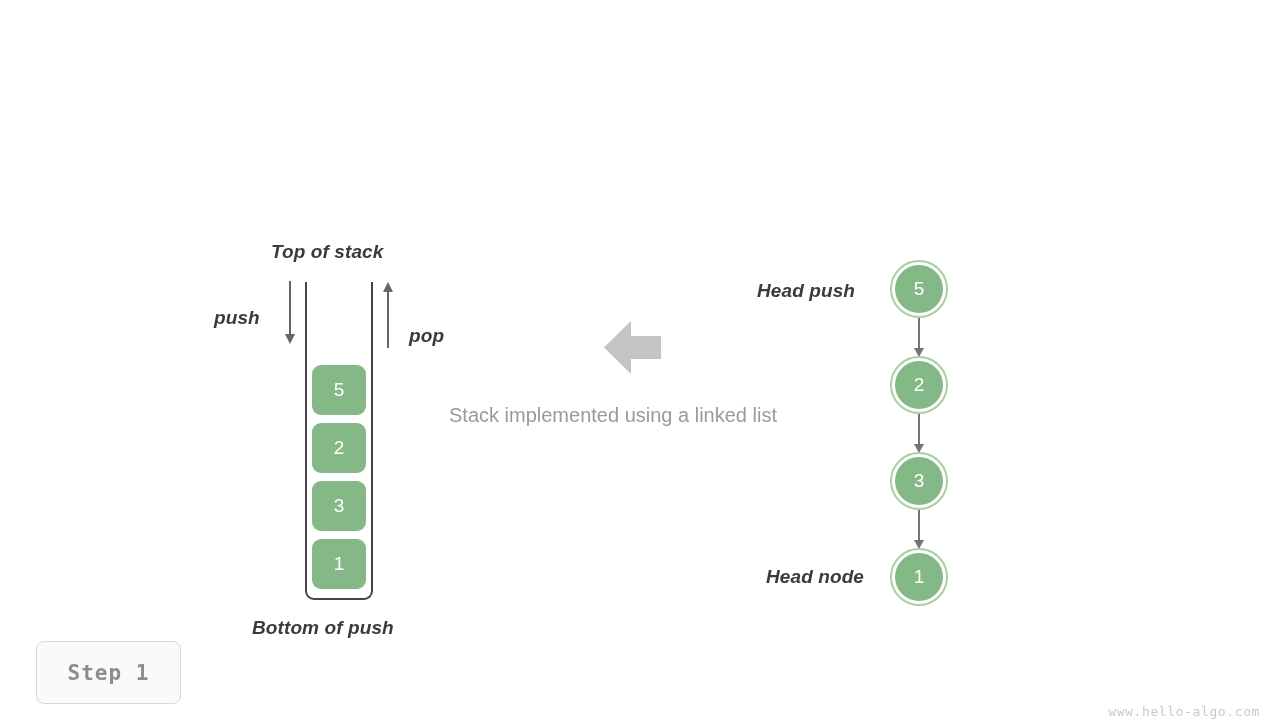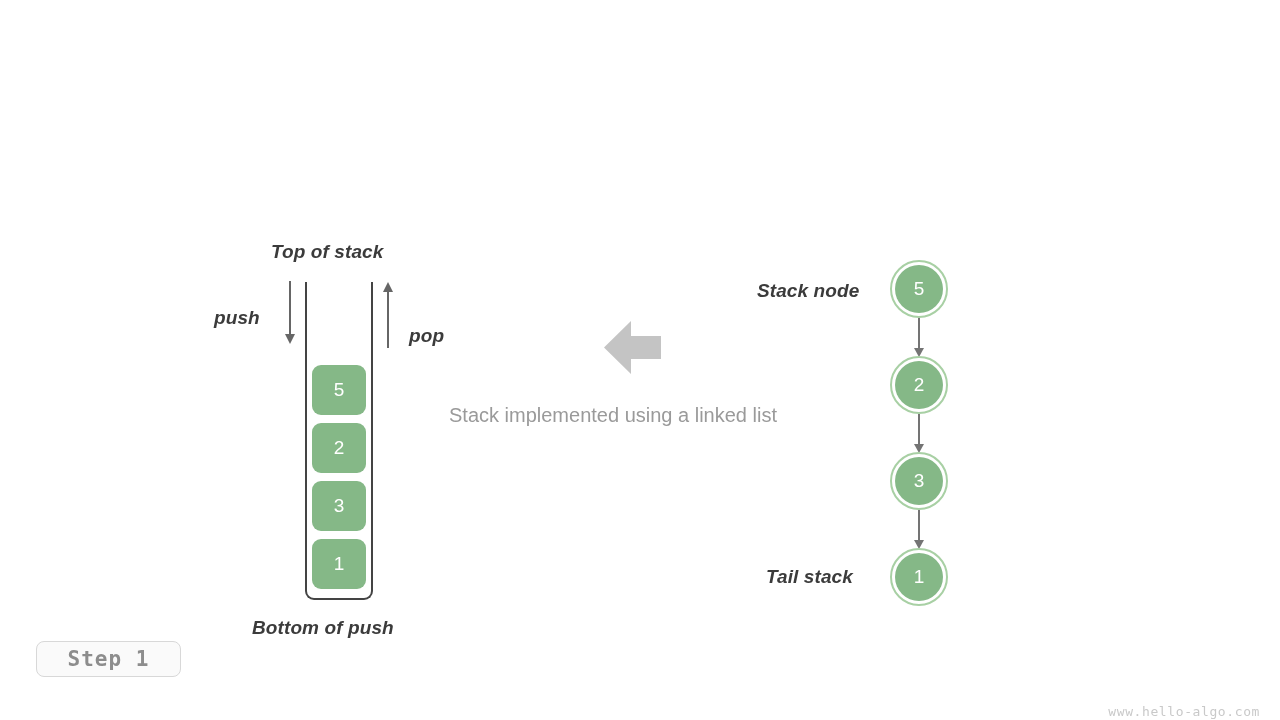--- a/index.html
+++ b/index.html
@@ -149,21 +149,21 @@
     border-right: 5px solid transparent;
     border-top: 9px solid #747474;
     left: 914px;
   }
 
   
   #step-badge {
     left: 36px;
     top: 641px;
     width: 145px;
-    height: 36px;
+    height: 63px;
     border: 1px solid #d8d8d8;
     border-radius: 8px;
     background: #fafafa;
     display: flex;
     align-items: center;
     justify-content: center;
     font-family: "DejaVu Sans Mono", monospace;
     font-size: 21px;
     font-weight: bold;
     color: #8d8d8d;
@@ -212,21 +212,21 @@
   <div class="abs label-bold" style="left:252px; top:617px;">Bottom of push</div>
 
   <div class="abs" id="transform-arrow">
     <svg width="57" height="57" viewBox="0 0 57 57" xmlns="http://www.w3.org/2000/svg">
       <polygon points="0,28.5 27,2 27,17 57,17 57,40 27,40 27,55" fill="#c4c4c4"></polygon>
     </svg>
   </div>
 
   <div class="abs" id="caption-text">Stack implemented using a linked list</div>
 
-  <div class="abs label-bold" style="left:757px; top:280px;">Stack node</div>
+  <div class="abs label-bold" style="left:757px; top:280px;">Head push</div>
 
   <div class="ll-node" style="left:890px; top:260px;">
     <div class="disc">5</div>
   </div>
 
   <div class="abs">
     <div class="ll-link-line" style="top:318px; height:33px;"></div>
     <div class="ll-link-head" style="top:348px;"></div>
   </div>
 
@@ -245,19 +245,19 @@
 
   <div class="abs">
     <div class="ll-link-line" style="top:510px; height:33px;"></div>
     <div class="ll-link-head" style="top:540px;"></div>
   </div>
 
   <div class="ll-node" style="left:890px; top:548px;">
     <div class="disc">1</div>
   </div>
 
-  <div class="abs label-bold" style="left:766px; top:566px;">Tail stack</div>
+  <div class="abs label-bold" style="left:766px; top:566px;">Head node</div>
 
   <div class="abs" id="step-badge">Step 1</div>
 
   <div class="abs" id="watermark">www.hello-algo.com</div>
 
 </div>
 
 </body></html>

